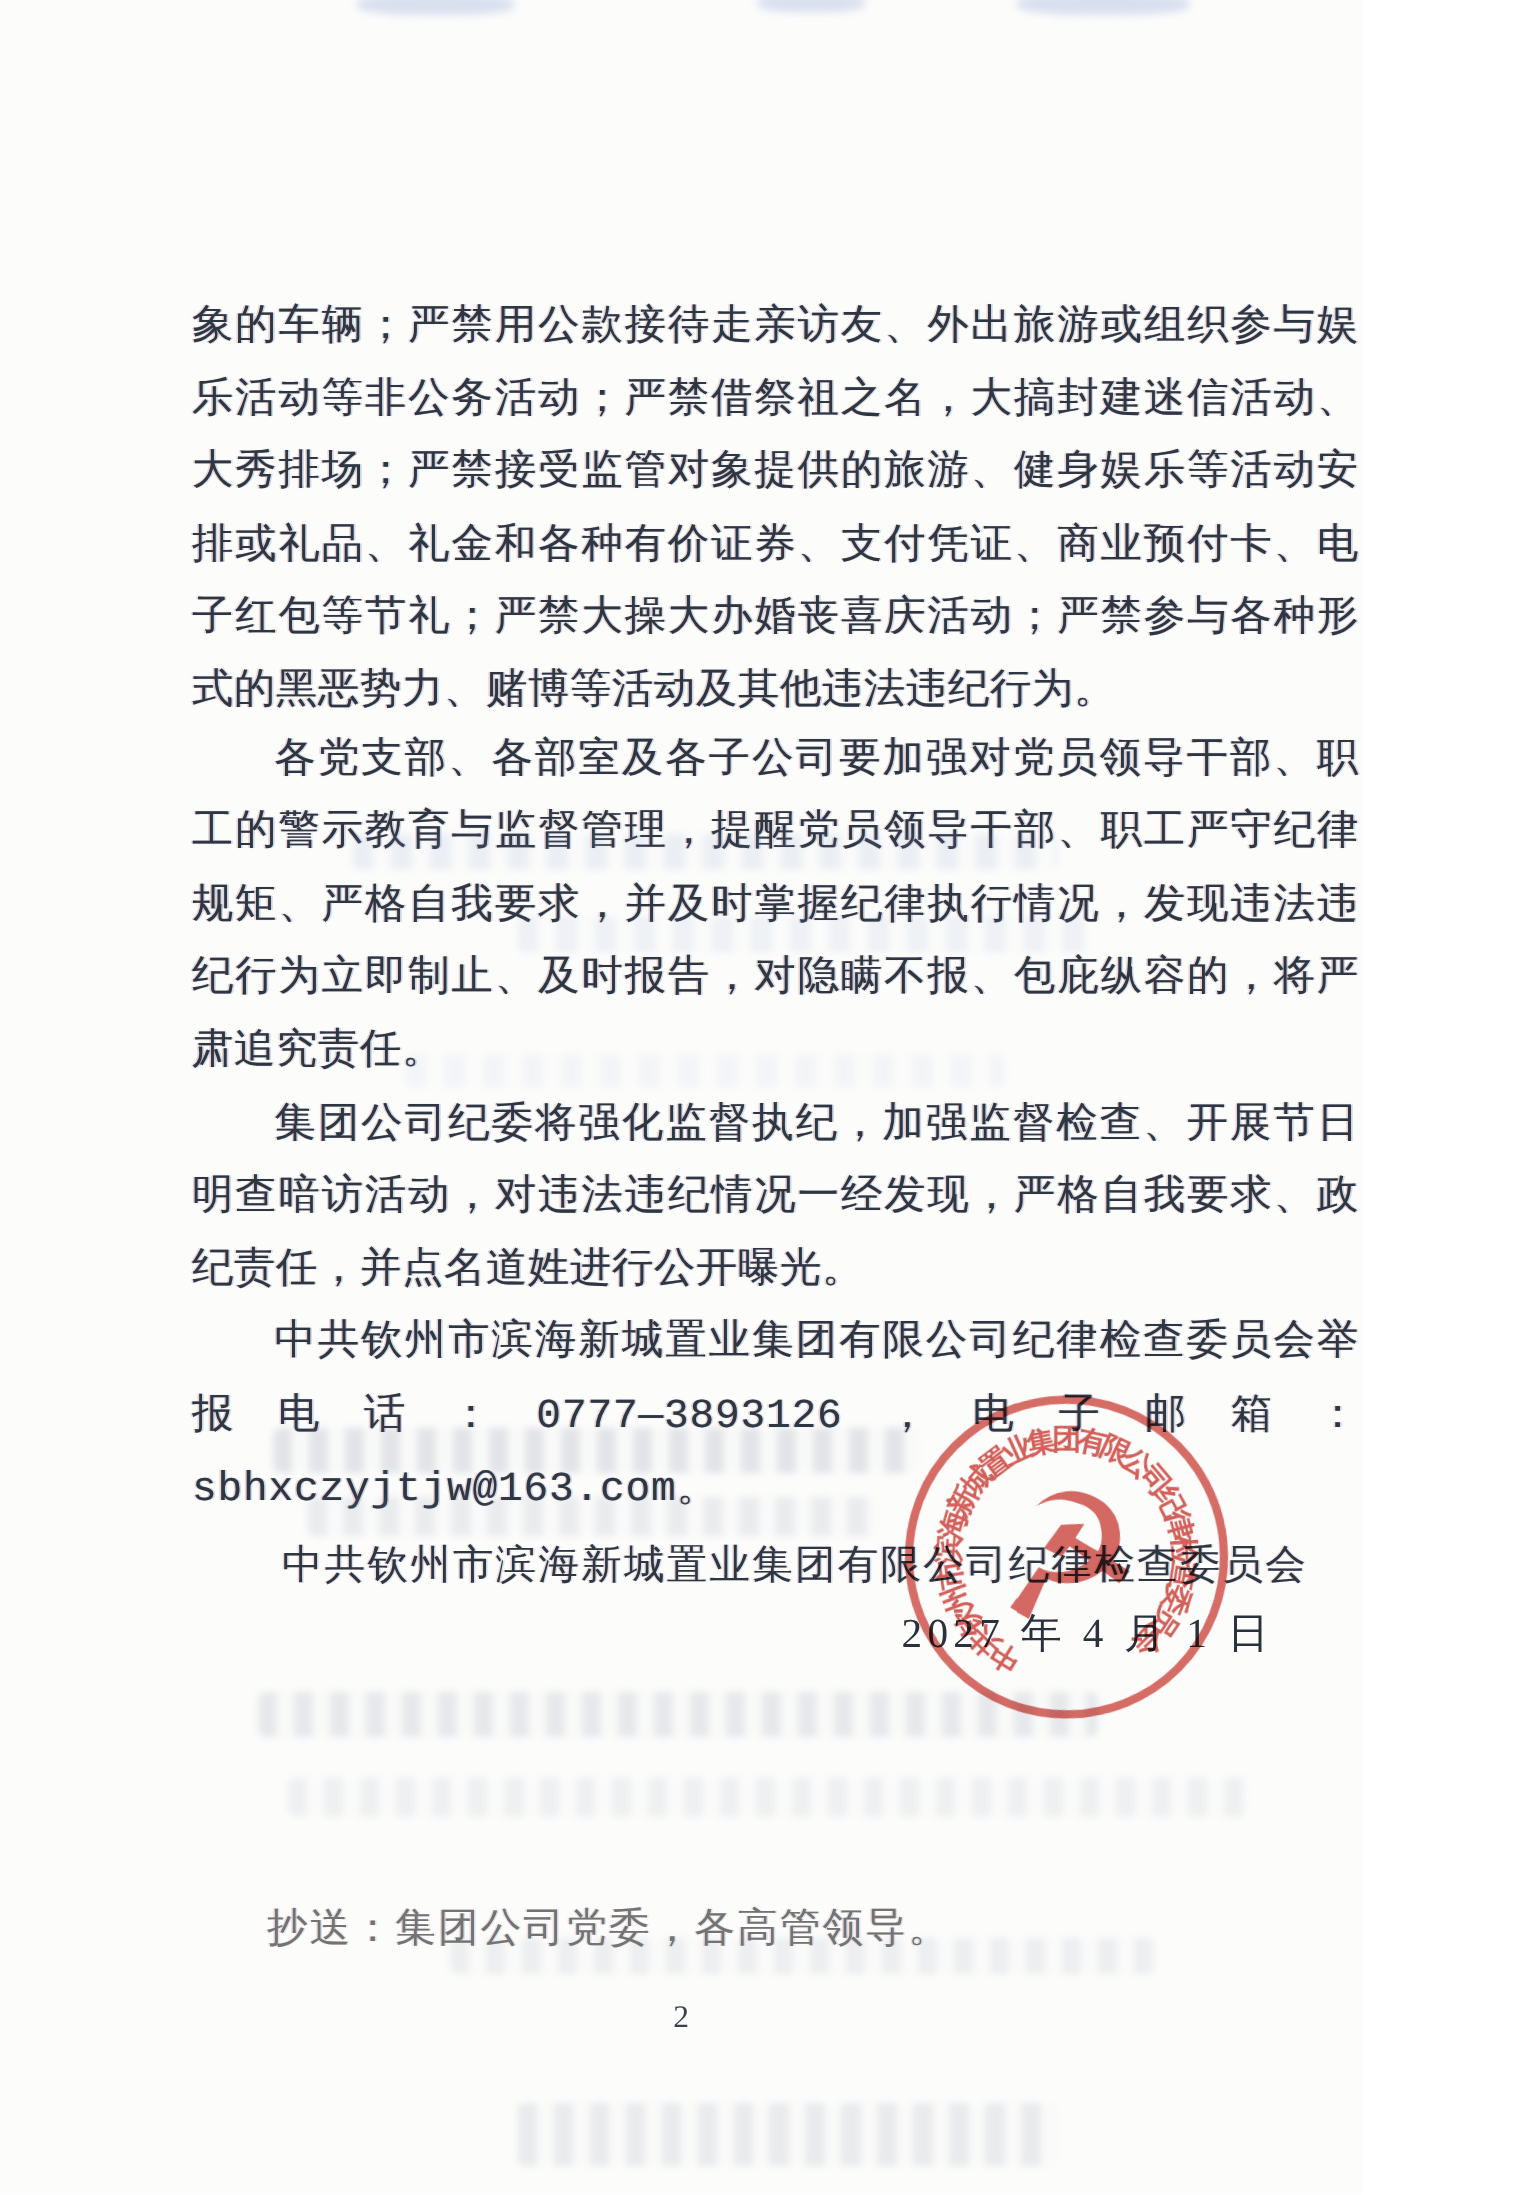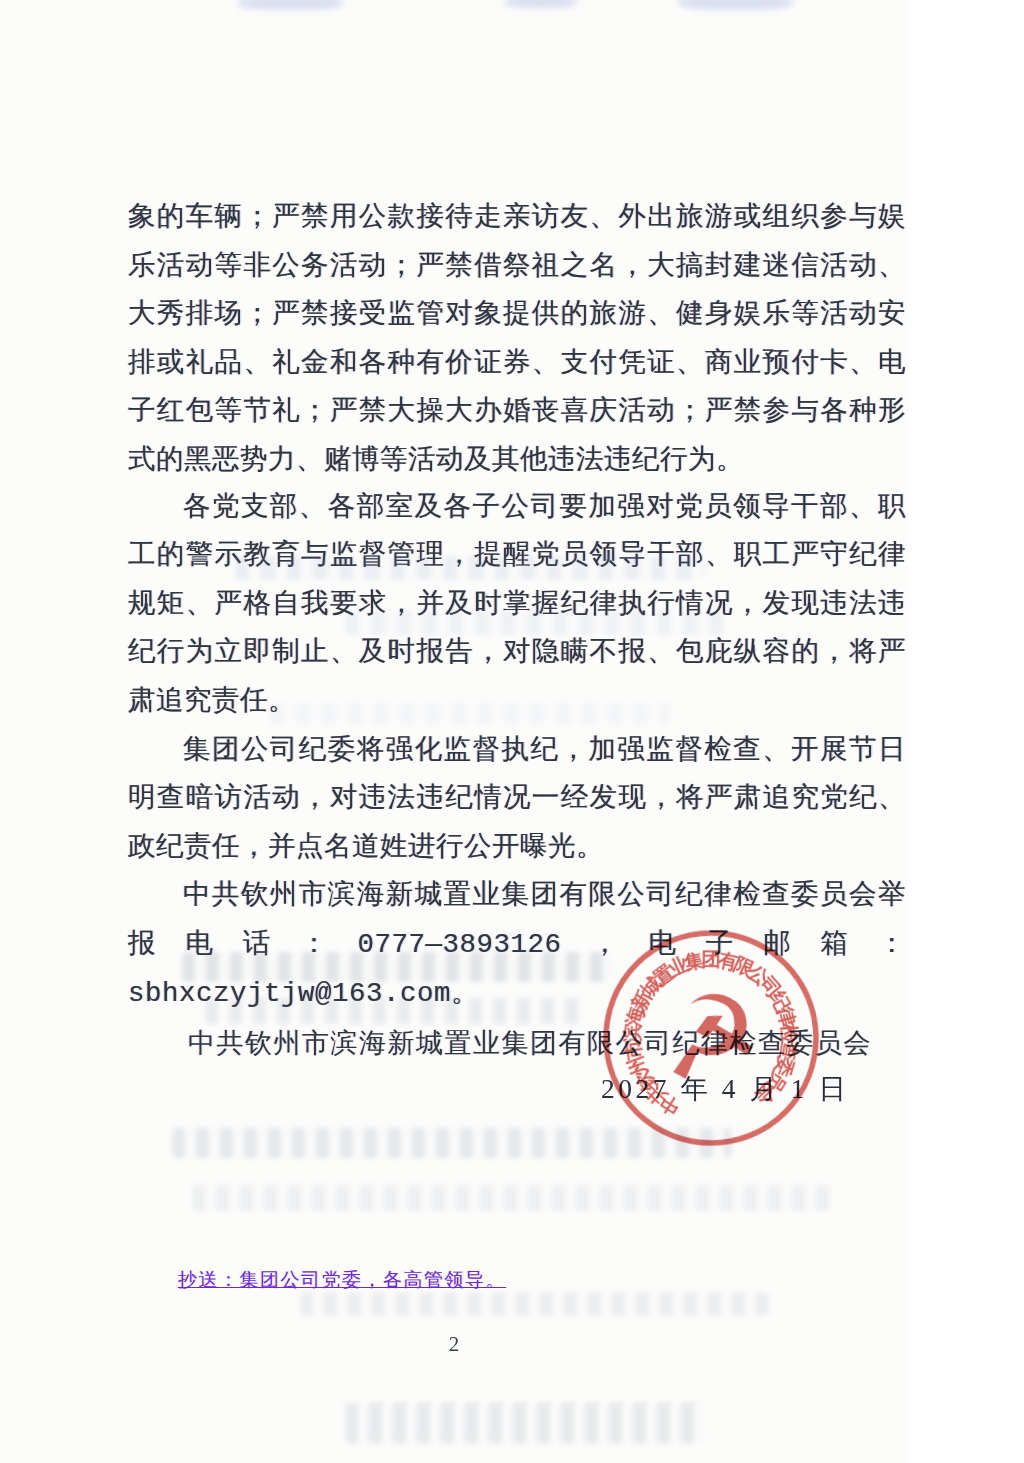--- a/index.html
+++ b/index.html
@@ -29,23 +29,22 @@
     z-index:2;
   }
   .sig-date{
     position:absolute;left:601px;top:1071px;
     font-size:27.5px;letter-spacing:3.5px;color:#2b313c;
     z-index:2;
   }
   
   .cc-line{
     position:absolute;left:178px;top:1267px;
-    font-size:19px;letter-spacing:1.5px;color:#6d28d9;
+    font-size:27px;letter-spacing:1.5px;color:#737373;
     text-shadow:-1px 0 0 rgba(196,72,60,.18), 1px 0 0 rgba(62,122,200,.2);
-    text-decoration:underline;
   }
   .page-num{
     position:absolute;left:0;top:1332px;width:100%;
     text-align:center;font-size:21px;color:#3a404a;
   }
   
   .stamp{
     position:absolute;left:596px;top:923px;width:230px;height:230px;
     transform:rotate(-6deg);
     mix-blend-mode:multiply;
@@ -90,21 +89,21 @@
   <div class="smudge" style="left:238px;top:-4px;width:105px;height:14px;"></div>
   <div class="smudge" style="left:505px;top:-4px;width:72px;height:12px;"></div>
   <div class="smudge" style="left:678px;top:-5px;width:115px;height:15px;"></div>
   <div class="edge-line" style="left:977px;top:85px;width:2px;height:35px;background:rgba(150,170,225,.3);"></div>
   <div class="edge-line" style="left:1002px;top:1368px;width:2px;height:95px;background:rgba(150,170,225,.28);"></div>
   <div class="edge-line" style="left:1019px;top:1425px;width:5px;height:38px;background:rgba(235,200,110,.5);"></div>
 
   <div class="doc-body">
     <p>象的车辆；严禁用公款接待走亲访友、外出旅游或组织参与娱乐活动等非公务活动；严禁借祭祖之名，大搞封建迷信活动、大秀排场；严禁接受监管对象提供的旅游、健身娱乐等活动安排或礼品、礼金和各种有价证券、支付凭证、商业预付卡、电子红包等节礼；严禁大操大办婚丧喜庆活动；严禁参与各种形式的黑恶势力、赌博等活动及其他违法违纪行为。</p>
     <p class="indent">各党支部、各部室及各子公司要加强对党员领导干部、职工的警示教育与监督管理，提醒党员领导干部、职工严守纪律规矩、严格自我要求，并及时掌握纪律执行情况，发现违法违纪行为立即制止、及时报告，对隐瞒不报、包庇纵容的，将严肃追究责任。</p>
-    <p class="indent">集团公司纪委将强化监督执纪，加强监督检查、开展节日明查暗访活动，对违法违纪情况一经发现，将严肃追究党纪、政纪责任，并点名道姓进行公开曝光。</p>
+    <p class="indent">集团公司纪委将强化监督执纪，加强监督检查、开展节日明查暗访活动，对违法违纪情况一经发现，严格自我要求、政纪责任，并点名道姓进行公开曝光。</p>
     <p class="indent">中共钦州市滨海新城置业集团有限公司纪律检查委员会举报电话：0777—3893126，电子邮箱：sbhxczyjtjw@163.com。</p>
   </div>
 
   <div class="ghost blue" style="left:235px;top:556px;width:470px;height:24px;opacity:.42;"></div>
   <div class="ghost blue" style="left:345px;top:611px;width:380px;height:24px;opacity:.34;"></div>
   <div class="ghost blue" style="left:270px;top:703px;width:400px;height:22px;opacity:.22;"></div>
   <div class="ghost" style="left:182px;top:952px;width:430px;height:30px;opacity:.55;"></div>
   <div class="ghost" style="left:205px;top:998px;width:380px;height:26px;opacity:.38;"></div>
   <div class="ghost" style="left:172px;top:1128px;width:560px;height:30px;opacity:.45;"></div>
   <div class="ghost" style="left:192px;top:1185px;width:640px;height:26px;opacity:.28;"></div>

